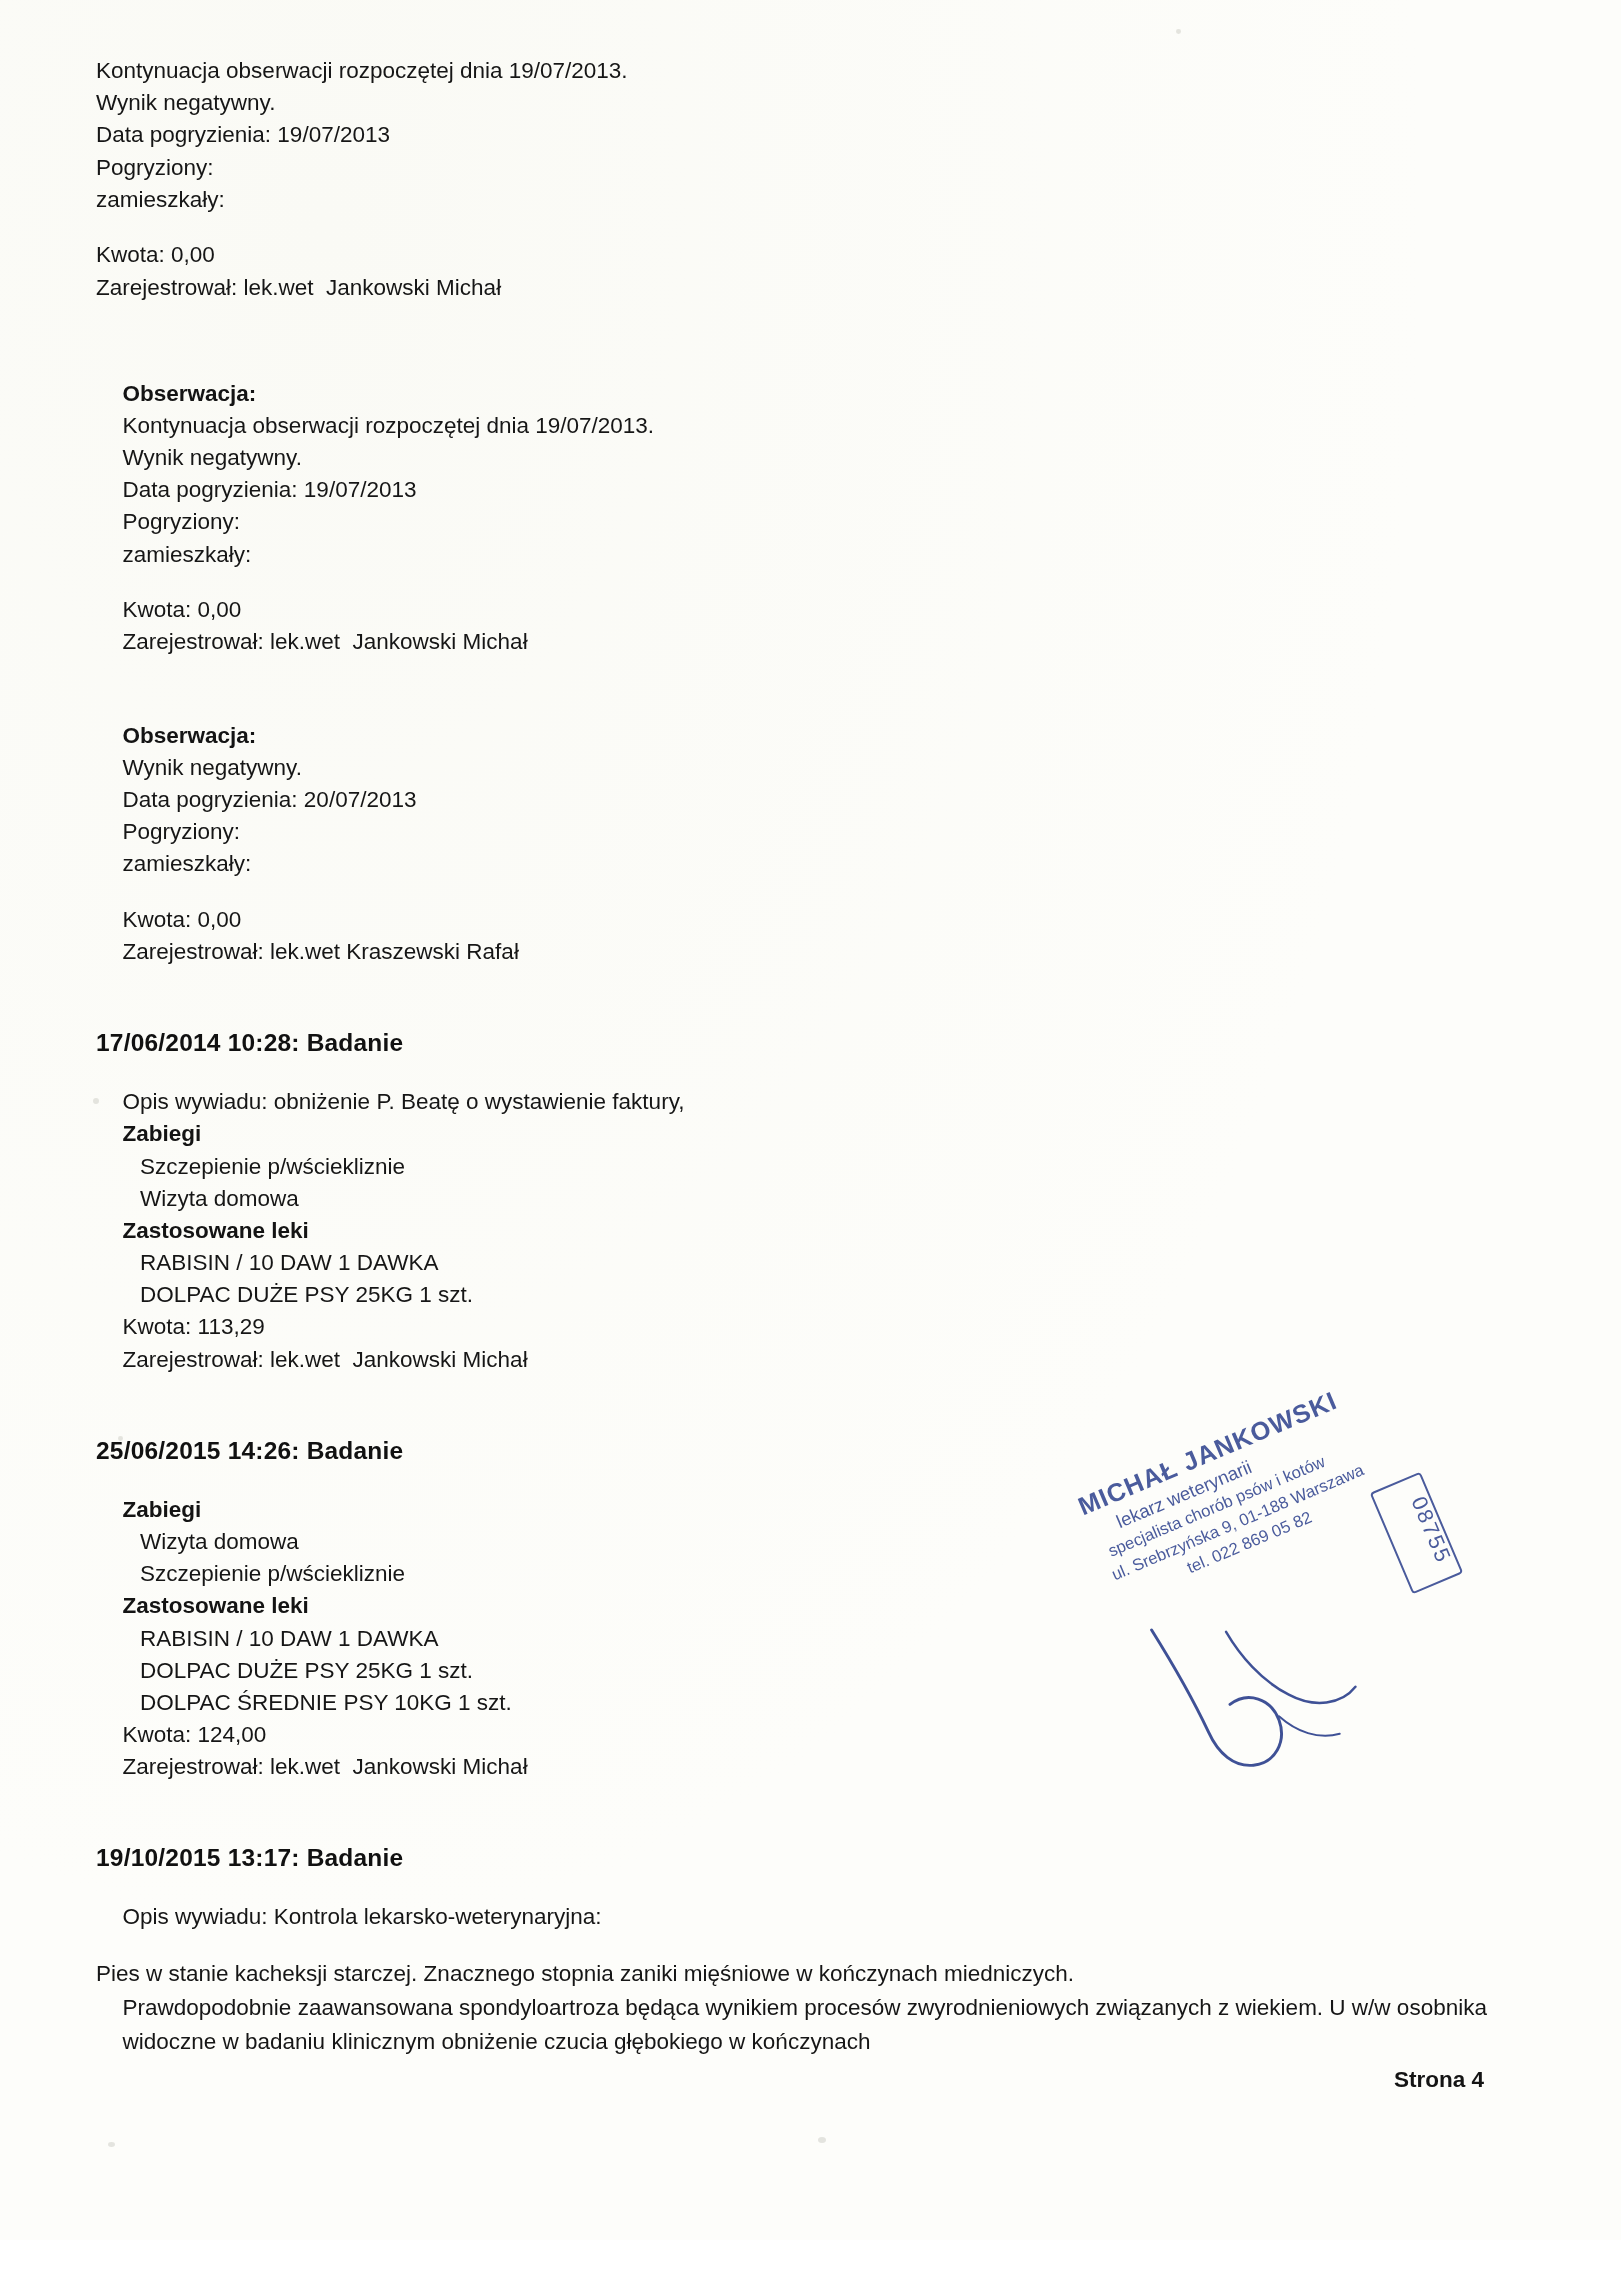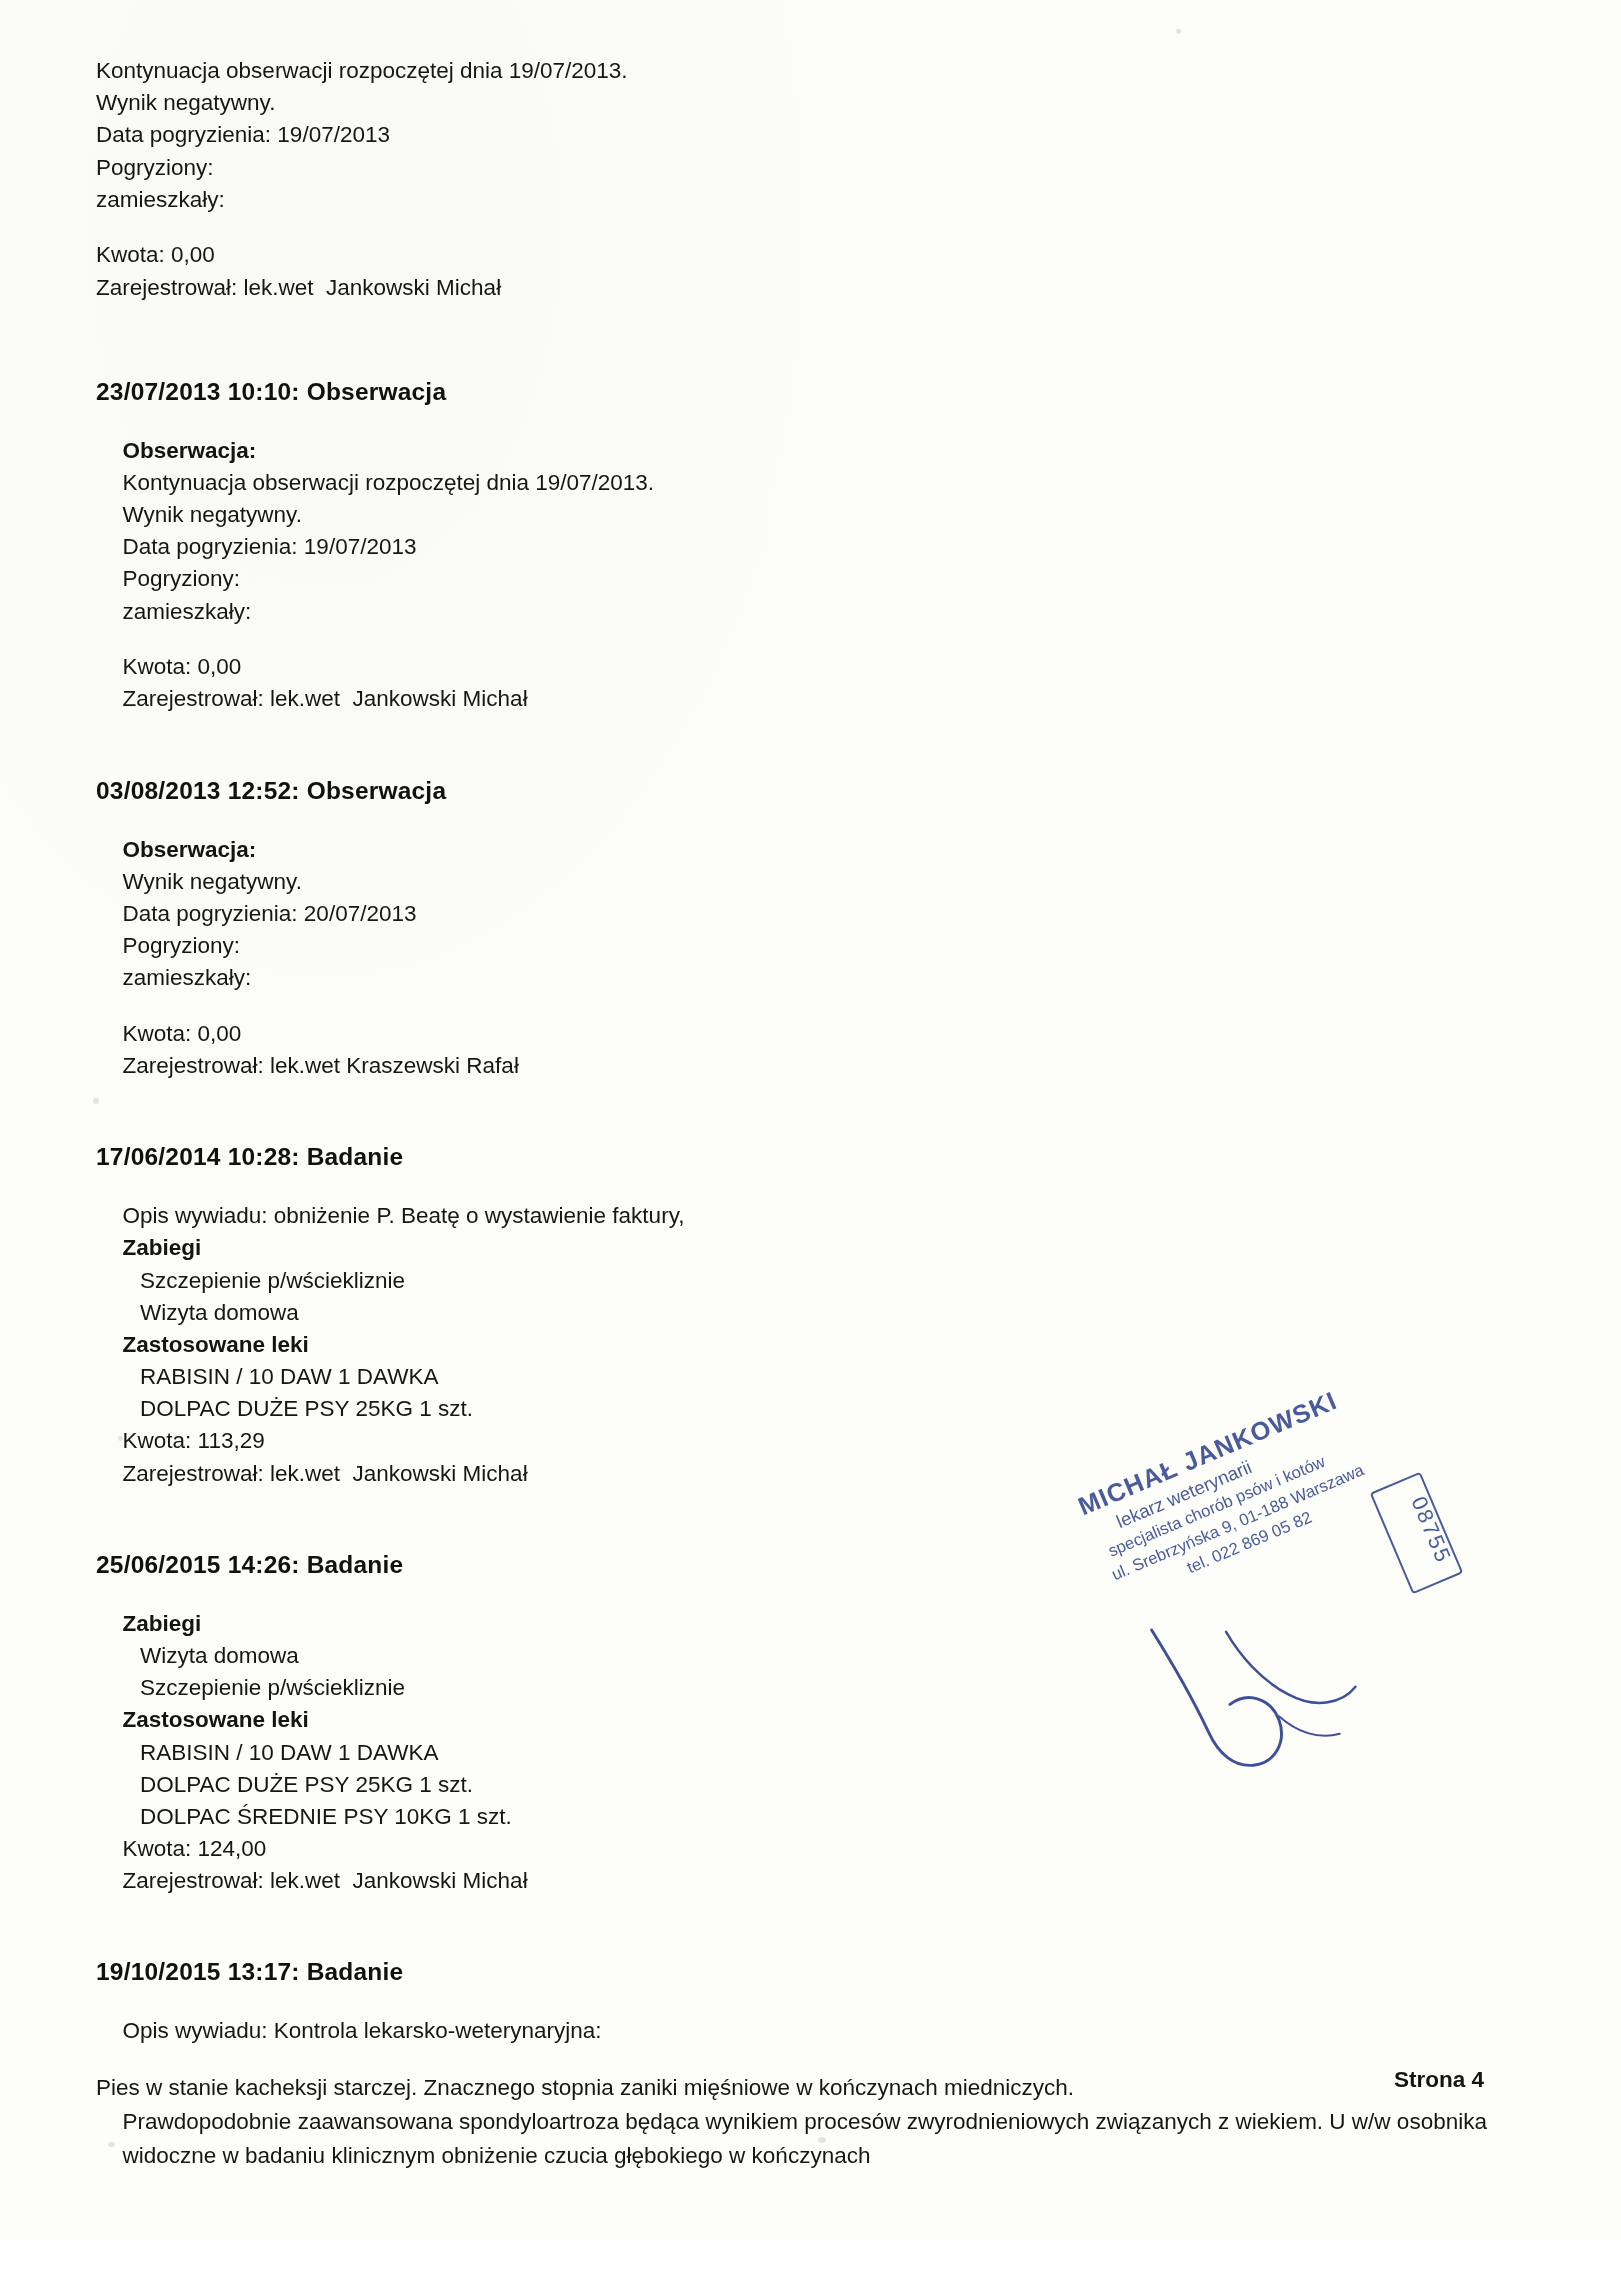--- a/index.html
+++ b/index.html
@@ -199,36 +199,34 @@
       <div class="line">Pogryziony:</div>
       <div class="line">zamieszkały:</div>
       <div class="gap-sm"></div>
       <div class="line">Kwota: 0,00</div>
       <div class="line">Zarejestrował: lek.wet  Jankowski Michał</div>
     </div>
 
     <div class="gap-xl"></div>
 
     <div class="block">
-      <div class="heading">23/07/2013 10:10: Obserwacja</div>
       <div class="sub-label">Obserwacja:</div>
       <div class="line">Kontynuacja obserwacji rozpoczętej dnia 19/07/2013.</div>
       <div class="line">Wynik negatywny.</div>
       <div class="line">Data pogryzienia: 19/07/2013</div>
       <div class="line">Pogryziony:</div>
       <div class="line">zamieszkały:</div>
       <div class="gap-sm"></div>
       <div class="line">Kwota: 0,00</div>
       <div class="line">Zarejestrował: lek.wet  Jankowski Michał</div>
     </div>
 
     <div class="gap-lg"></div>
 
     <div class="block">
-      <div class="heading">03/08/2013 12:52: Obserwacja</div>
       <div class="sub-label">Obserwacja:</div>
       <div class="line">Wynik negatywny.</div>
       <div class="line">Data pogryzienia: 20/07/2013</div>
       <div class="line">Pogryziony:</div>
       <div class="line">zamieszkały:</div>
       <div class="gap-sm"></div>
       <div class="line">Kwota: 0,00</div>
       <div class="line">Zarejestrował: lek.wet Kraszewski Rafał</div>
     </div>
 

